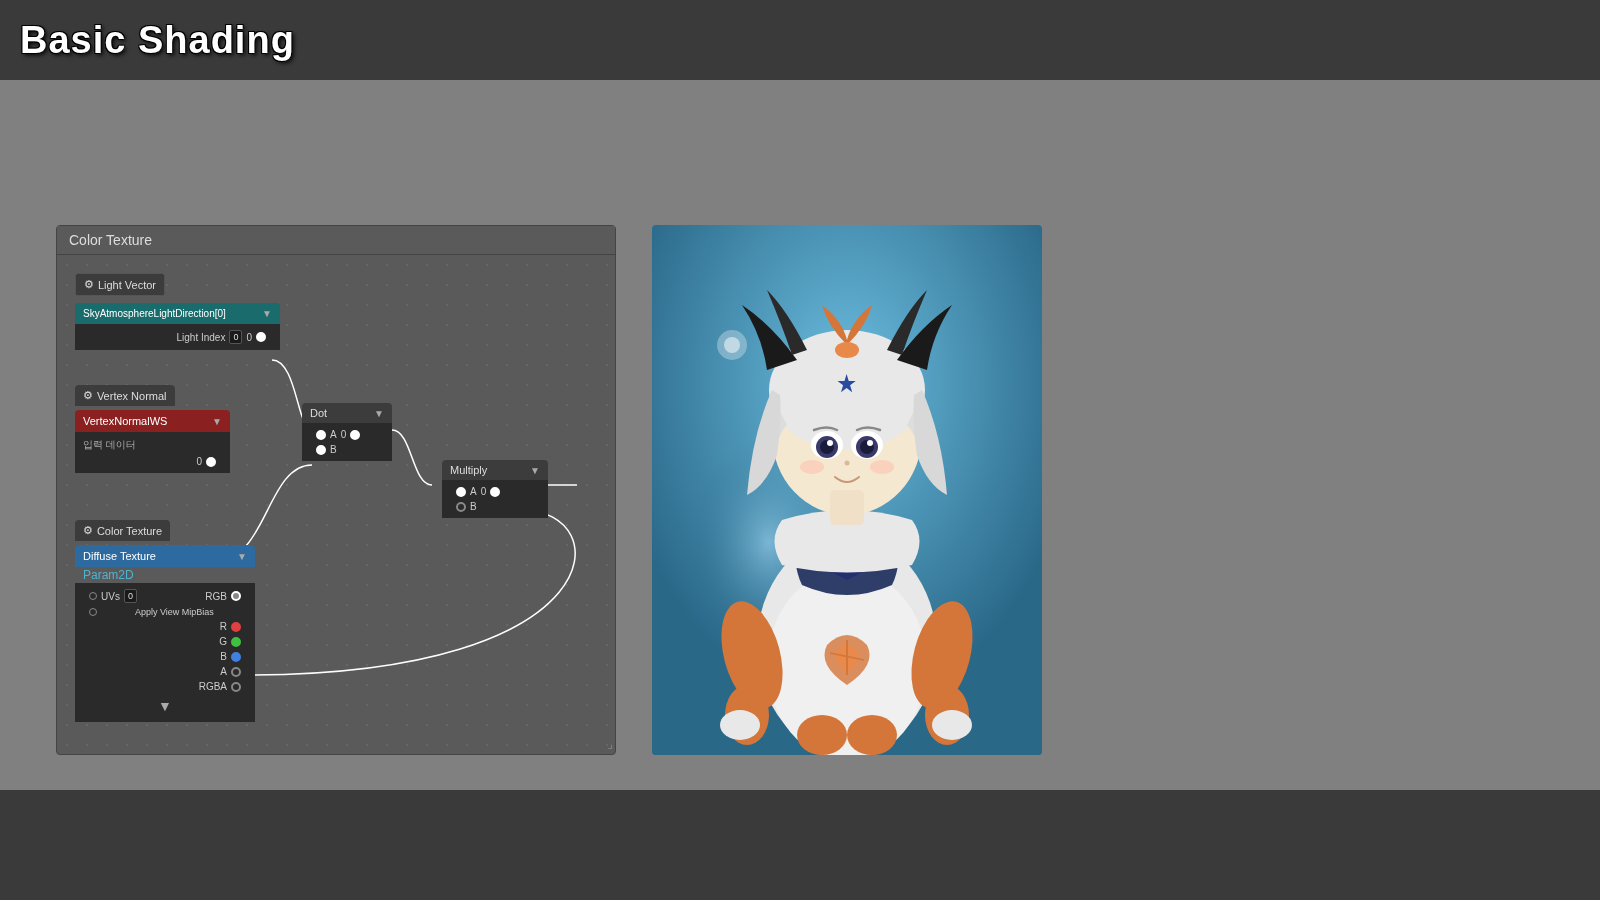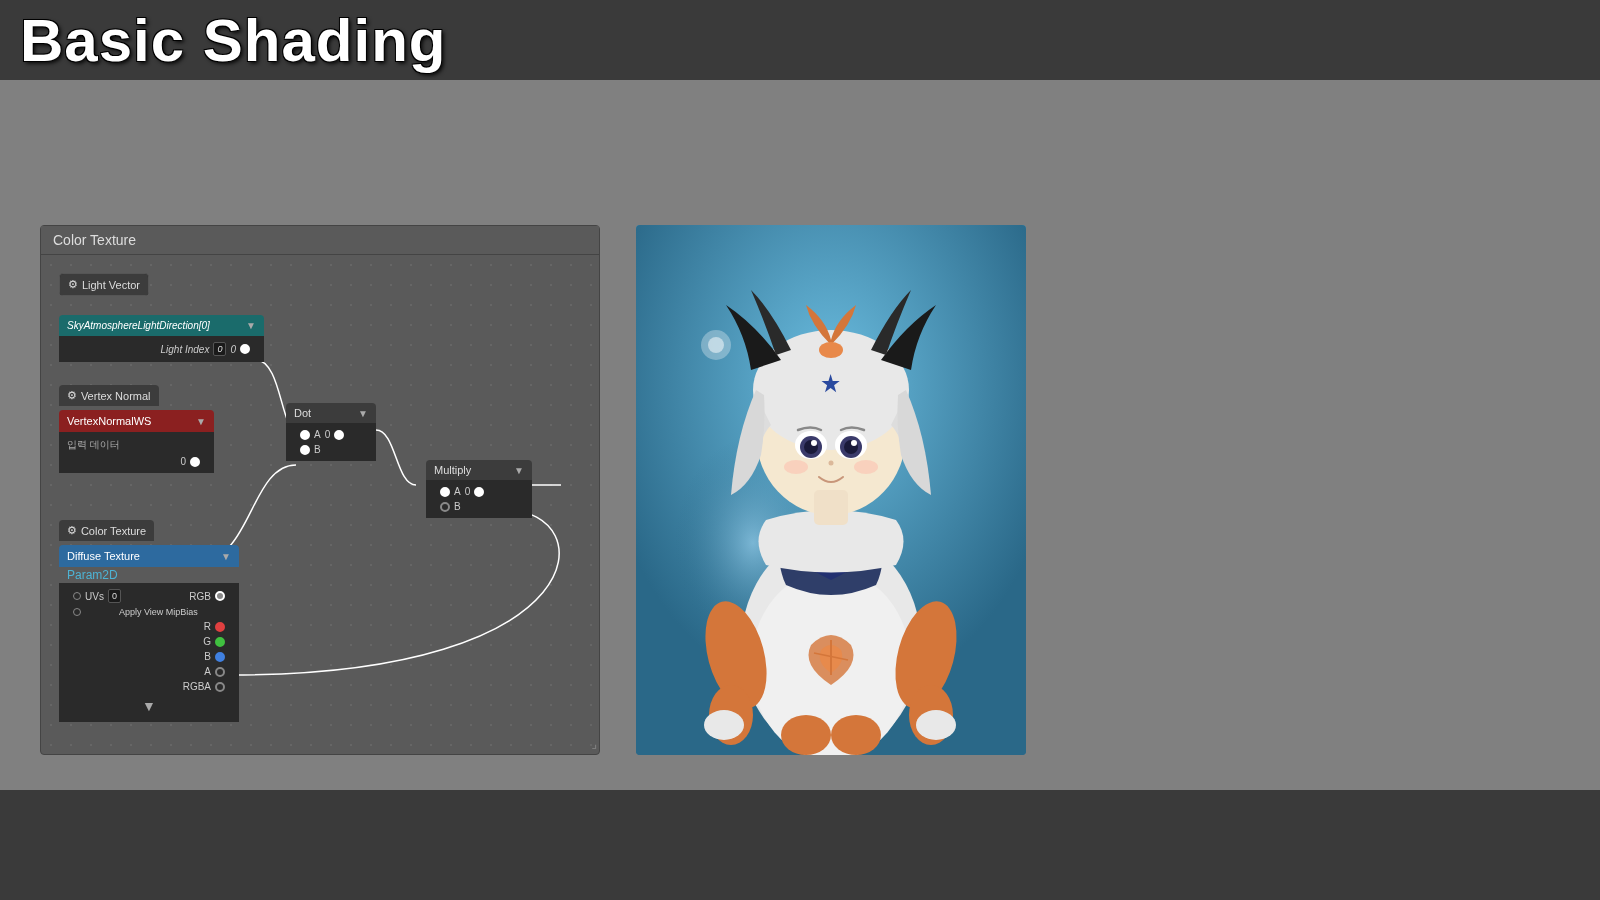--- a/index.html
+++ b/index.html
@@ -15,35 +15,35 @@
     #header {
       width: 100%;
       height: 80px;
       background: #3a3a3a;
       display: flex;
       align-items: center;
       padding: 0 20px;
     }
     #header h1 {
       color: white;
-      font-size: 60px;
+      font-size: 38px;
       font-weight: 900;
       text-shadow: 2px 2px 4px black, -1px -1px 0 black, 1px -1px 0 black, -1px 1px 0 black;
       letter-spacing: 1px;
     }
 
     
     #main {
       display: flex;
       width: 100%;
       height: 820px;
       background: #808080;
       align-items: center;
       justify-content: flex-start;
-      padding: 20px 40px;
+      padding: 20px 56px;
       gap: 36px;
     }
 
     
     #node-editor {
       width: 560px;
       height: 530px;
       background: #5a5a5a;
       border: 1px solid #444;
       border-radius: 4px;
@@ -308,21 +308,21 @@
         <path d="M 465,230 C 490,230 490,230 520,230" stroke="white" stroke-width="1.5" fill="none"></path>
       </svg>
 
       <div class="node" id="node-light-vector" style="top:18px; left:18px;">
         <div class="node-header-plain">
           <span>⚙</span>
           <span>Light Vector</span>
         </div>
       </div>
 
-      <div class="node" id="node-sky" style="top:60px; left:18px; width:205px;font-style:italic;">
+      <div class="node" id="node-sky" style="top:48px; left:18px; width:205px;">
         <div class="node-header-teal">
           <span style="font-size:10px;">SkyAtmosphereLightDirection[0]</span>
           <span class="dropdown-arrow">▼</span>
         </div>
         <div class="node-body">
           <div class="node-row-right">
             <span>Light Index</span>
             <span class="small-box">0</span>
             <span>0</span>
             <span class="pin white"></span>

